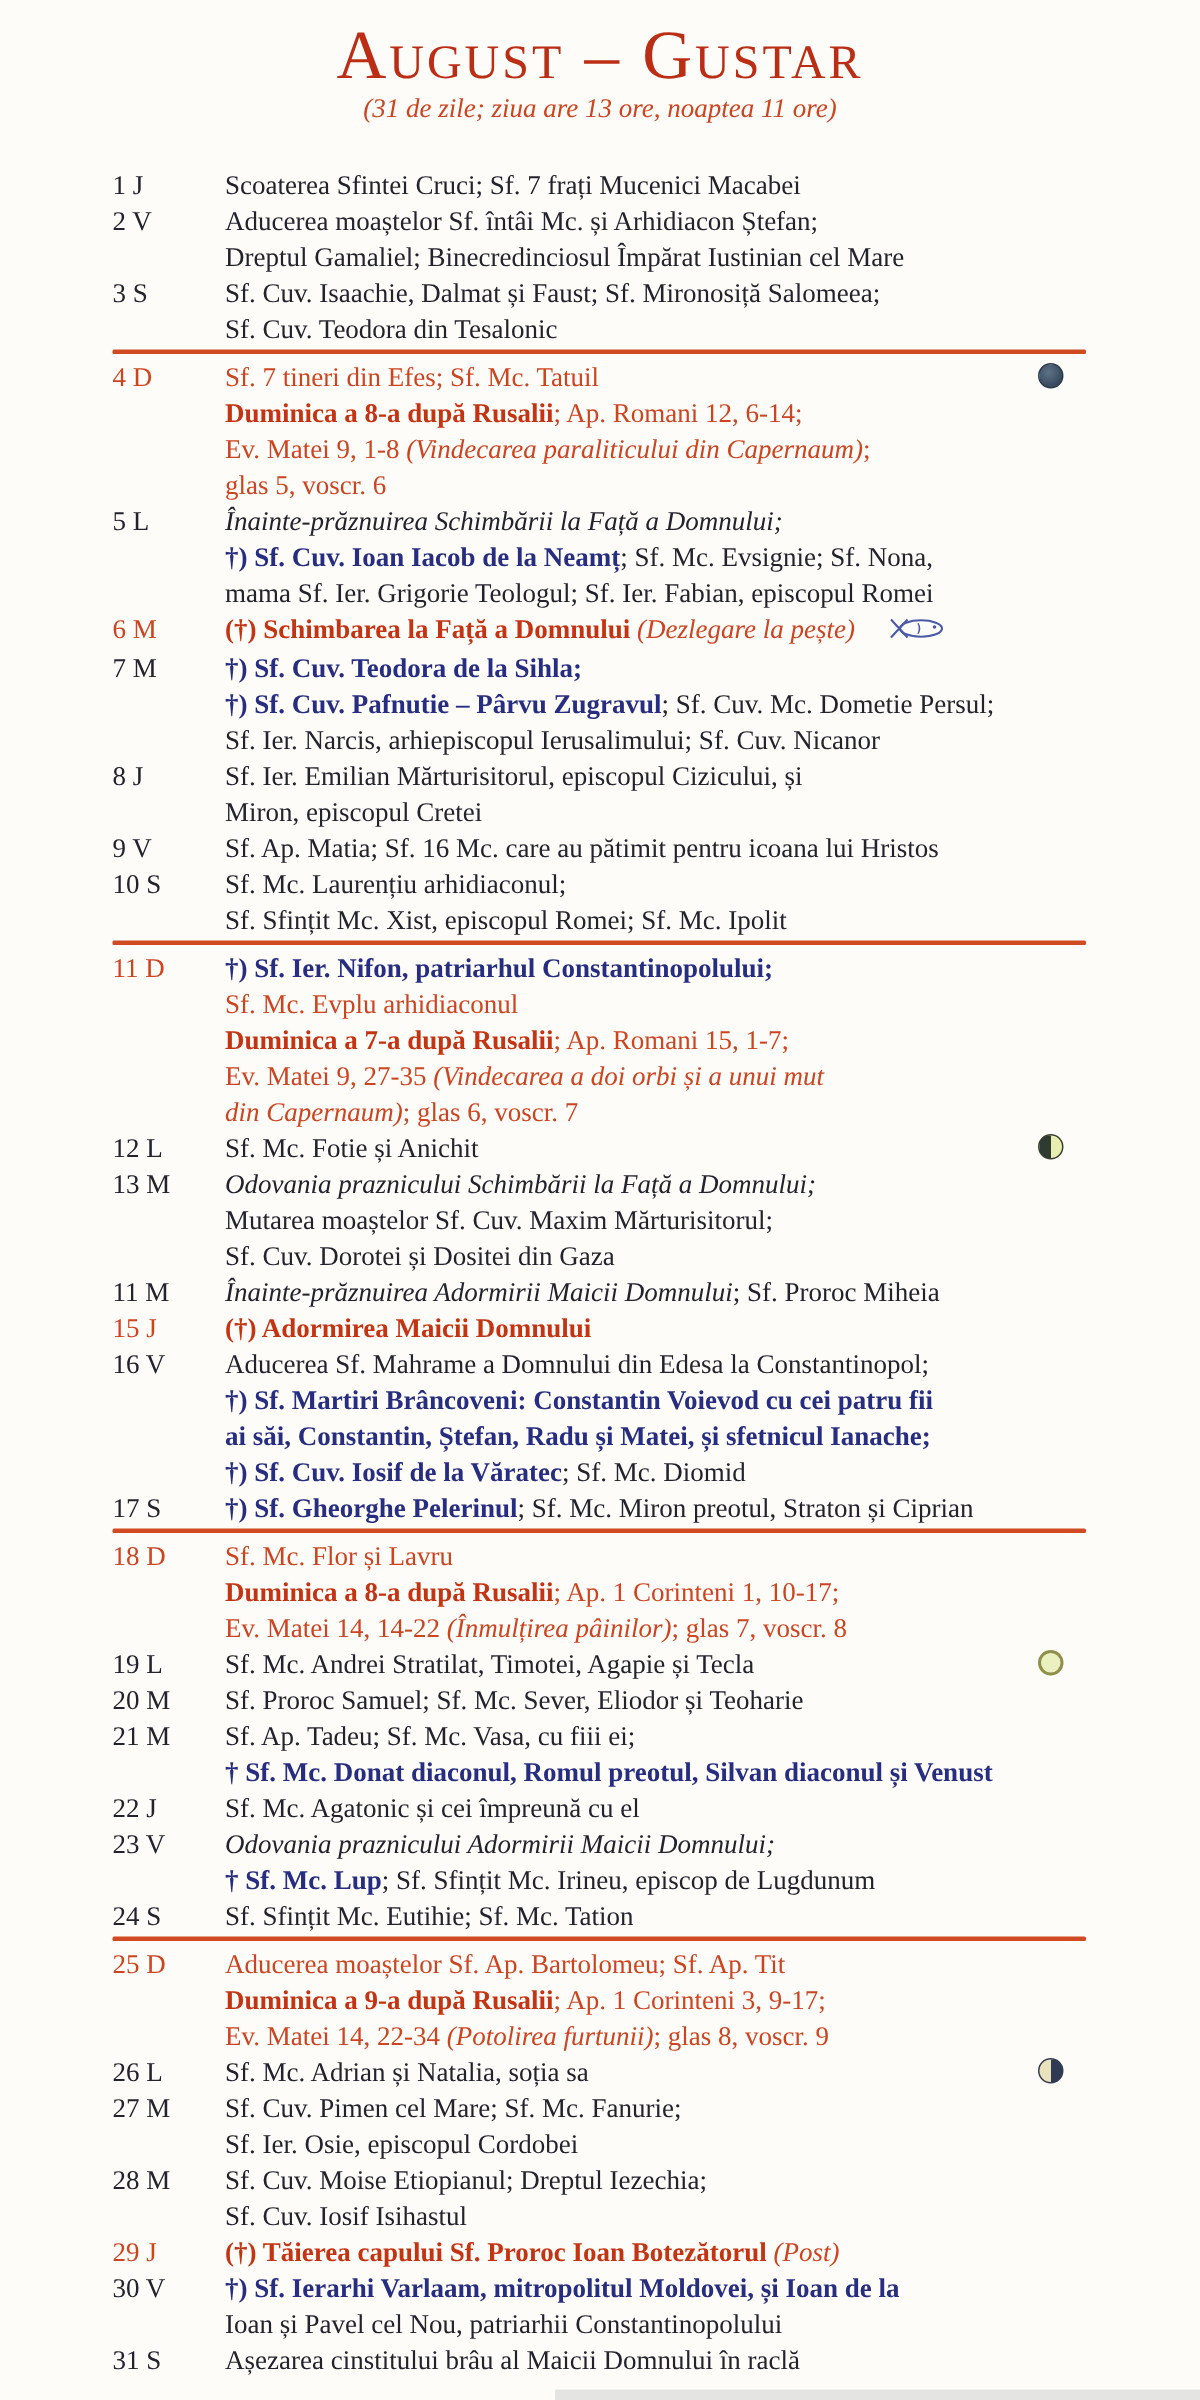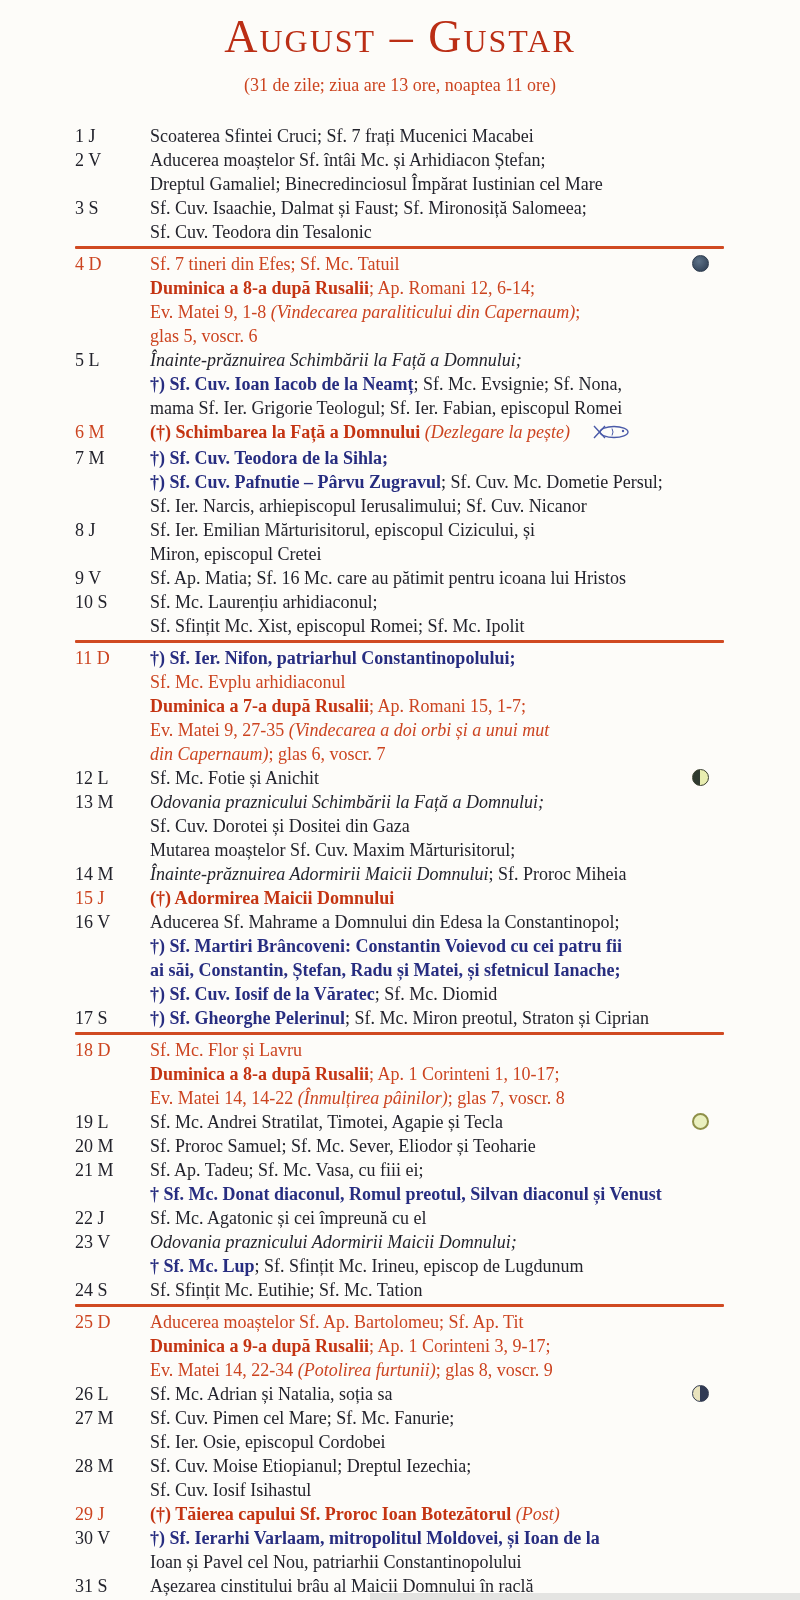--- a/index.html
+++ b/index.html
@@ -23,24 +23,25 @@
   .header{text-align:center;padding-top:14px;}
   .title{
     font-variant:small-caps;
     font-weight:normal;
     font-size:46px;
     line-height:46px;
     letter-spacing:2px;
     color:var(--title-red);
   }
   .subtitle{
+    font-style:italic;
     font-size:18px;
     line-height:22px;
     color:var(--red);
-    margin-top:14px;
+    margin-top:1px;
   }
   .calendar{
     margin-top:28px;
     padding:0 70px 0 75px;
   }
   .entry{
     display:flex;
     position:relative;
   }
   .day{
@@ -211,26 +212,26 @@
       <div class="day">12 L</div>
       <div class="lines">
         <div class="line"><span class="seg-n">Sf. Mc. Fotie și Anichit</span></div>
       </div>
       <span class="moon first-quarter-moon"></span>
     </div>
     <div class="entry">
       <div class="day">13 M</div>
       <div class="lines">
         <div class="line"><span class="seg-i">Odovania praznicului Schimbării la Față a Domnului;</span></div>
+        <div class="line"><span class="seg-n">Mutarea moaștelor Sf. Cuv. Maxim Mărturisitorul;</span></div>
         <div class="line"><span class="seg-n">Sf. Cuv. Dorotei și Dositei din Gaza</span></div>
-        <div class="line"><span class="seg-n">Mutarea moaștelor Sf. Cuv. Maxim Mărturisitorul;</span></div>
-      </div>
-    </div>
-    <div class="entry">
-      <div class="day">14 M</div>
+      </div>
+    </div>
+    <div class="entry">
+      <div class="day">11 M</div>
       <div class="lines">
         <div class="line"><span class="seg-i">Înainte-prăznuirea Adormirii Maicii Domnului</span><span class="seg-n">; Sf. Proroc Miheia</span></div>
       </div>
     </div>
     <div class="entry">
       <div class="day red-label">15 J</div>
       <div class="lines">
         <div class="line"><span class="seg-rb">(†) Adormirea Maicii Domnului</span></div>
       </div>
     </div>

